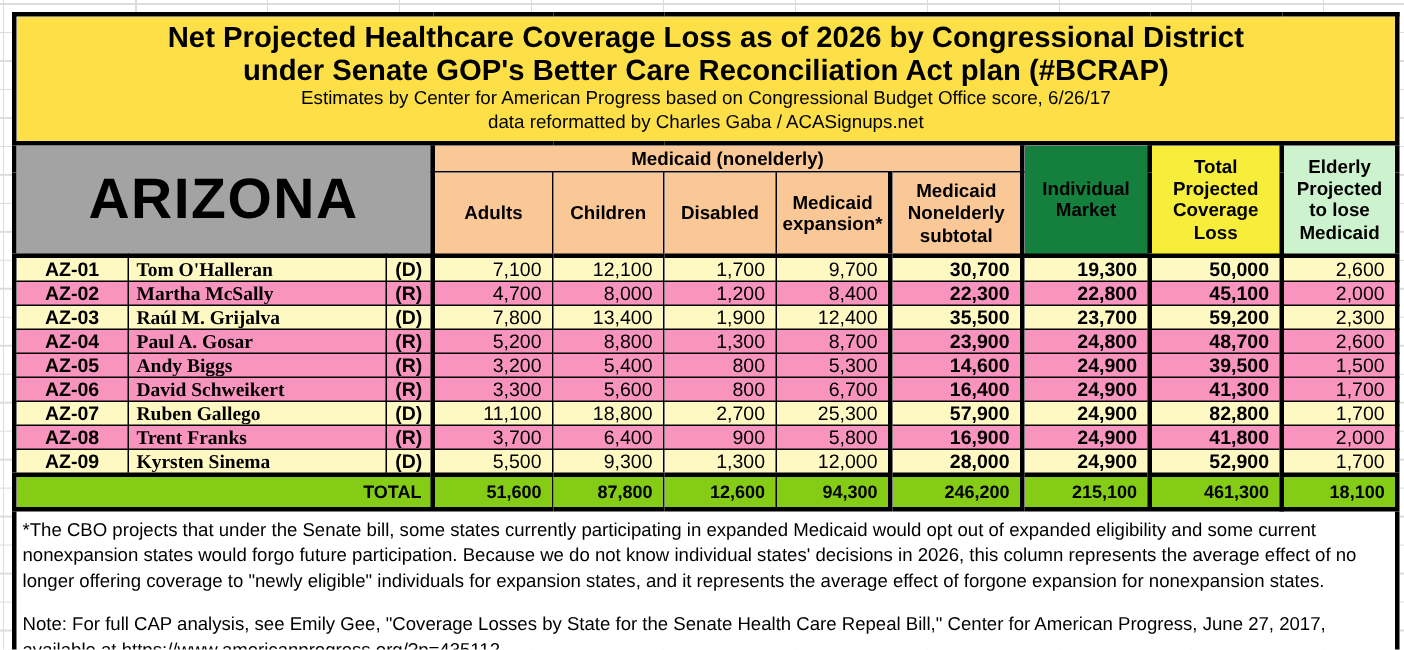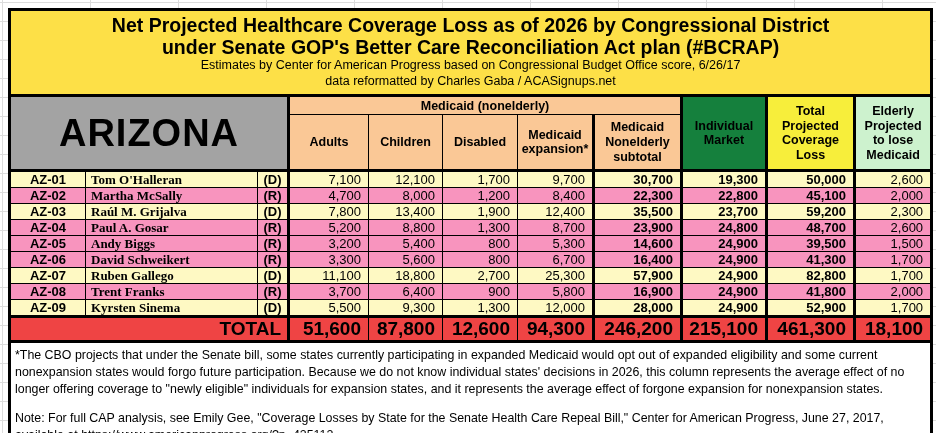--- a/index.html
+++ b/index.html
@@ -38,21 +38,21 @@
   .c-dist{font-weight:bold;text-align:center;}
   .c-name{font-weight:bold;text-align:left;padding-left:5px;font-family:Liberation Serif, serif;}
   .c-party{font-weight:bold;text-align:center;padding:0;}
   .num{text-align:right;padding-right:7px;}
   .b{font-weight:bold;}
   tr.dem td{background:#fef9c3;}
   tr.rep td{background:#F894BE;}
   td.ycol{background:#F7EE3B;}
 
   tr.total-row{height:23px;}
-  tr.total-row td{background:#ef4444;font-weight:bold;font-size:19px;border-top-width:3px;border-bottom-width:3px;}
+  tr.total-row td{background:#84cc16;font-weight:bold;font-size:12px;border-top-width:3px;border-bottom-width:3px;}
   .total-label{text-align:right;font-size:15px;padding-right:6px;}
   td.grand{font-size:19px;}
 
   .foot-cell{background:#fff;text-align:left;padding:4px 10px 6px 4px;}
   .foot-cell p{margin:0 0 12px 0;font-size:12.4px;line-height:1.36;}
   .foot-cell p:last-child{margin-bottom:0;}
 </style>
 </head>
 <body>
 

